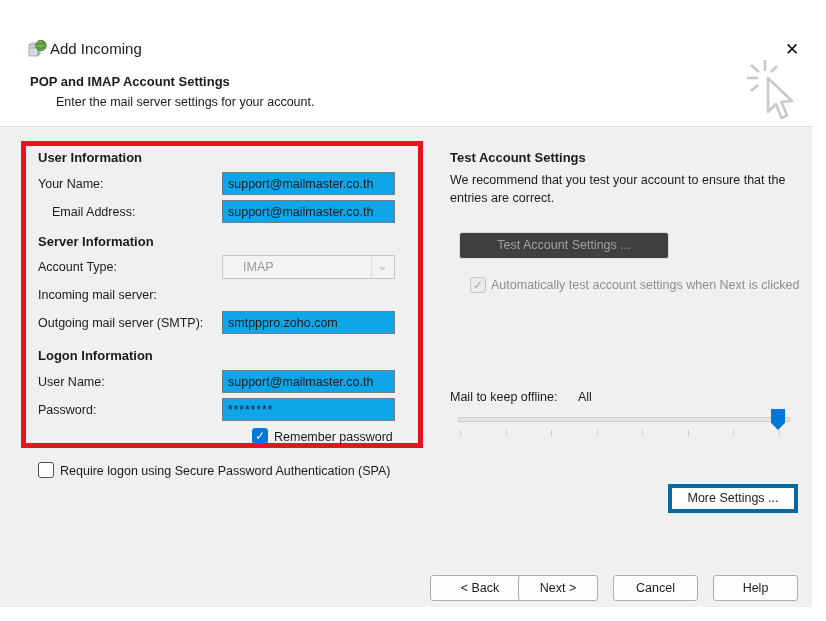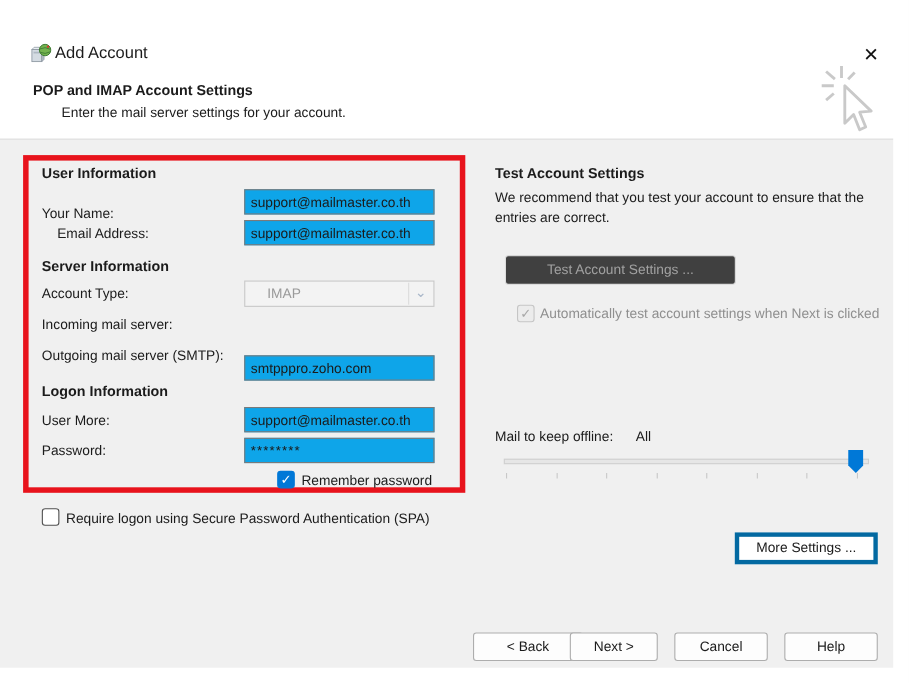--- a/index.html
+++ b/index.html
@@ -117,57 +117,57 @@
 
   <svg class="app-icon" viewBox="0 0 21 21">
     <polygon points="3,7 12,7 14,5 5,5" fill="#e8edf2" stroke="#9aa4ad" stroke-width="0.8"></polygon>
     <rect x="3" y="7" width="9" height="11" fill="#d4dbe2" stroke="#8f99a3" stroke-width="0.8"></rect>
     <polygon points="12,7 14,5 14,16 12,18" fill="#b9c2cb" stroke="#8f99a3" stroke-width="0.8"></polygon>
     <rect x="4.5" y="9" width="6" height="1.6" fill="#aeb8c2"></rect>
     <circle cx="15" cy="7.5" r="5.2" fill="#74b34f" stroke="#3e7a33" stroke-width="0.9"></circle>
     <path d="M10.3 6.5 Q15 4 19.7 6.8 M10.5 9.5 Q15 11.8 19.5 9.2" fill="none" stroke="#3e7a33" stroke-width="0.8"></path>
     <circle cx="17.6" cy="4.4" r="1.1" fill="#d23b2f"></circle>
   </svg>
-  <div class="win-title">Add Account</div>
+  <div class="win-title">Add Incoming</div>
   <div class="close-x">✕</div>
 
   <div class="hdr-title">POP and IMAP Account Settings</div>
   <div class="hdr-sub">Enter the mail server settings for your account.</div>
 
   <svg class="cursor-art" width="62" height="68" viewBox="0 0 62 68">
     <g stroke="#c9c9c9" stroke-width="2.6" fill="none">
       <line x1="21" y1="2" x2="21" y2="13"></line>
       <line x1="3" y1="20" x2="14" y2="20"></line>
       <line x1="7" y1="7" x2="15" y2="14"></line>
       <line x1="7" y1="33" x2="14" y2="27"></line>
       <line x1="33" y1="8" x2="27" y2="14"></line>
     </g>
     <path d="M24 20 L24 54 L32 46 L37.5 60 L43 57.5 L37.5 44 L48 43 Z" fill="#ffffff" stroke="#c9c9c9" stroke-width="2.6" stroke-linejoin="round"></path>
   </svg>
 
   <div class="red-box"></div>
 
   <div class="sec-head" style="left:38px; top:150px;">User Information</div>
-  <div class="f-label" style="left:38px; top:187px;">Your Name:</div>
+  <div class="f-label" style="left:38px; top:177px;">Your Name:</div>
   <input class="f-input" style="top: 172px;" value="support@mailmaster.co.th">
   <div class="f-label" style="left:52px; top:205px;">Email Address:</div>
   <input class="f-input" style="top: 200px;" value="support@mailmaster.co.th">
 
   <div class="sec-head" style="left:38px; top:234px;">Server Information</div>
   <div class="f-label" style="left:38px; top:260px;">Account Type:</div>
   <div class="combo" style="top:255px;">
     <span>IMAP</span>
     <span class="chev">⌄</span>
   </div>
   <div class="f-label" style="left:38px; top:288px;">Incoming mail server:</div>
   <div class="f-label" style="left:38px; top:316px;">Outgoing mail server (SMTP):</div>
-  <input class="f-input" style="top: 311px; margin-top: 12px;" value="smtpppro.zoho.com">
+  <input class="f-input" style="top: 311px;" value="smtpppro.zoho.com">
 
   <div class="sec-head" style="left:38px; top:348px;">Logon Information</div>
-  <div class="f-label" style="left:38px; top:375px;">User More:</div>
+  <div class="f-label" style="left:38px; top:375px;">User Name:</div>
   <input class="f-input" style="top: 370px;" value="support@mailmaster.co.th">
   <div class="f-label" style="left:38px; top:403px;">Password:</div>
   <input class="f-input pw" style="top: 398px;" value="********">
 
   <div class="checkbox cb-on" style="left:252px; top:428px;">
     <span>✓</span>
   </div>
   <div class="cb-label" style="left:274px; top:430px;">Remember password</div>
 
   <div class="checkbox cb-off" style="left:38px; top:462px;"></div>

